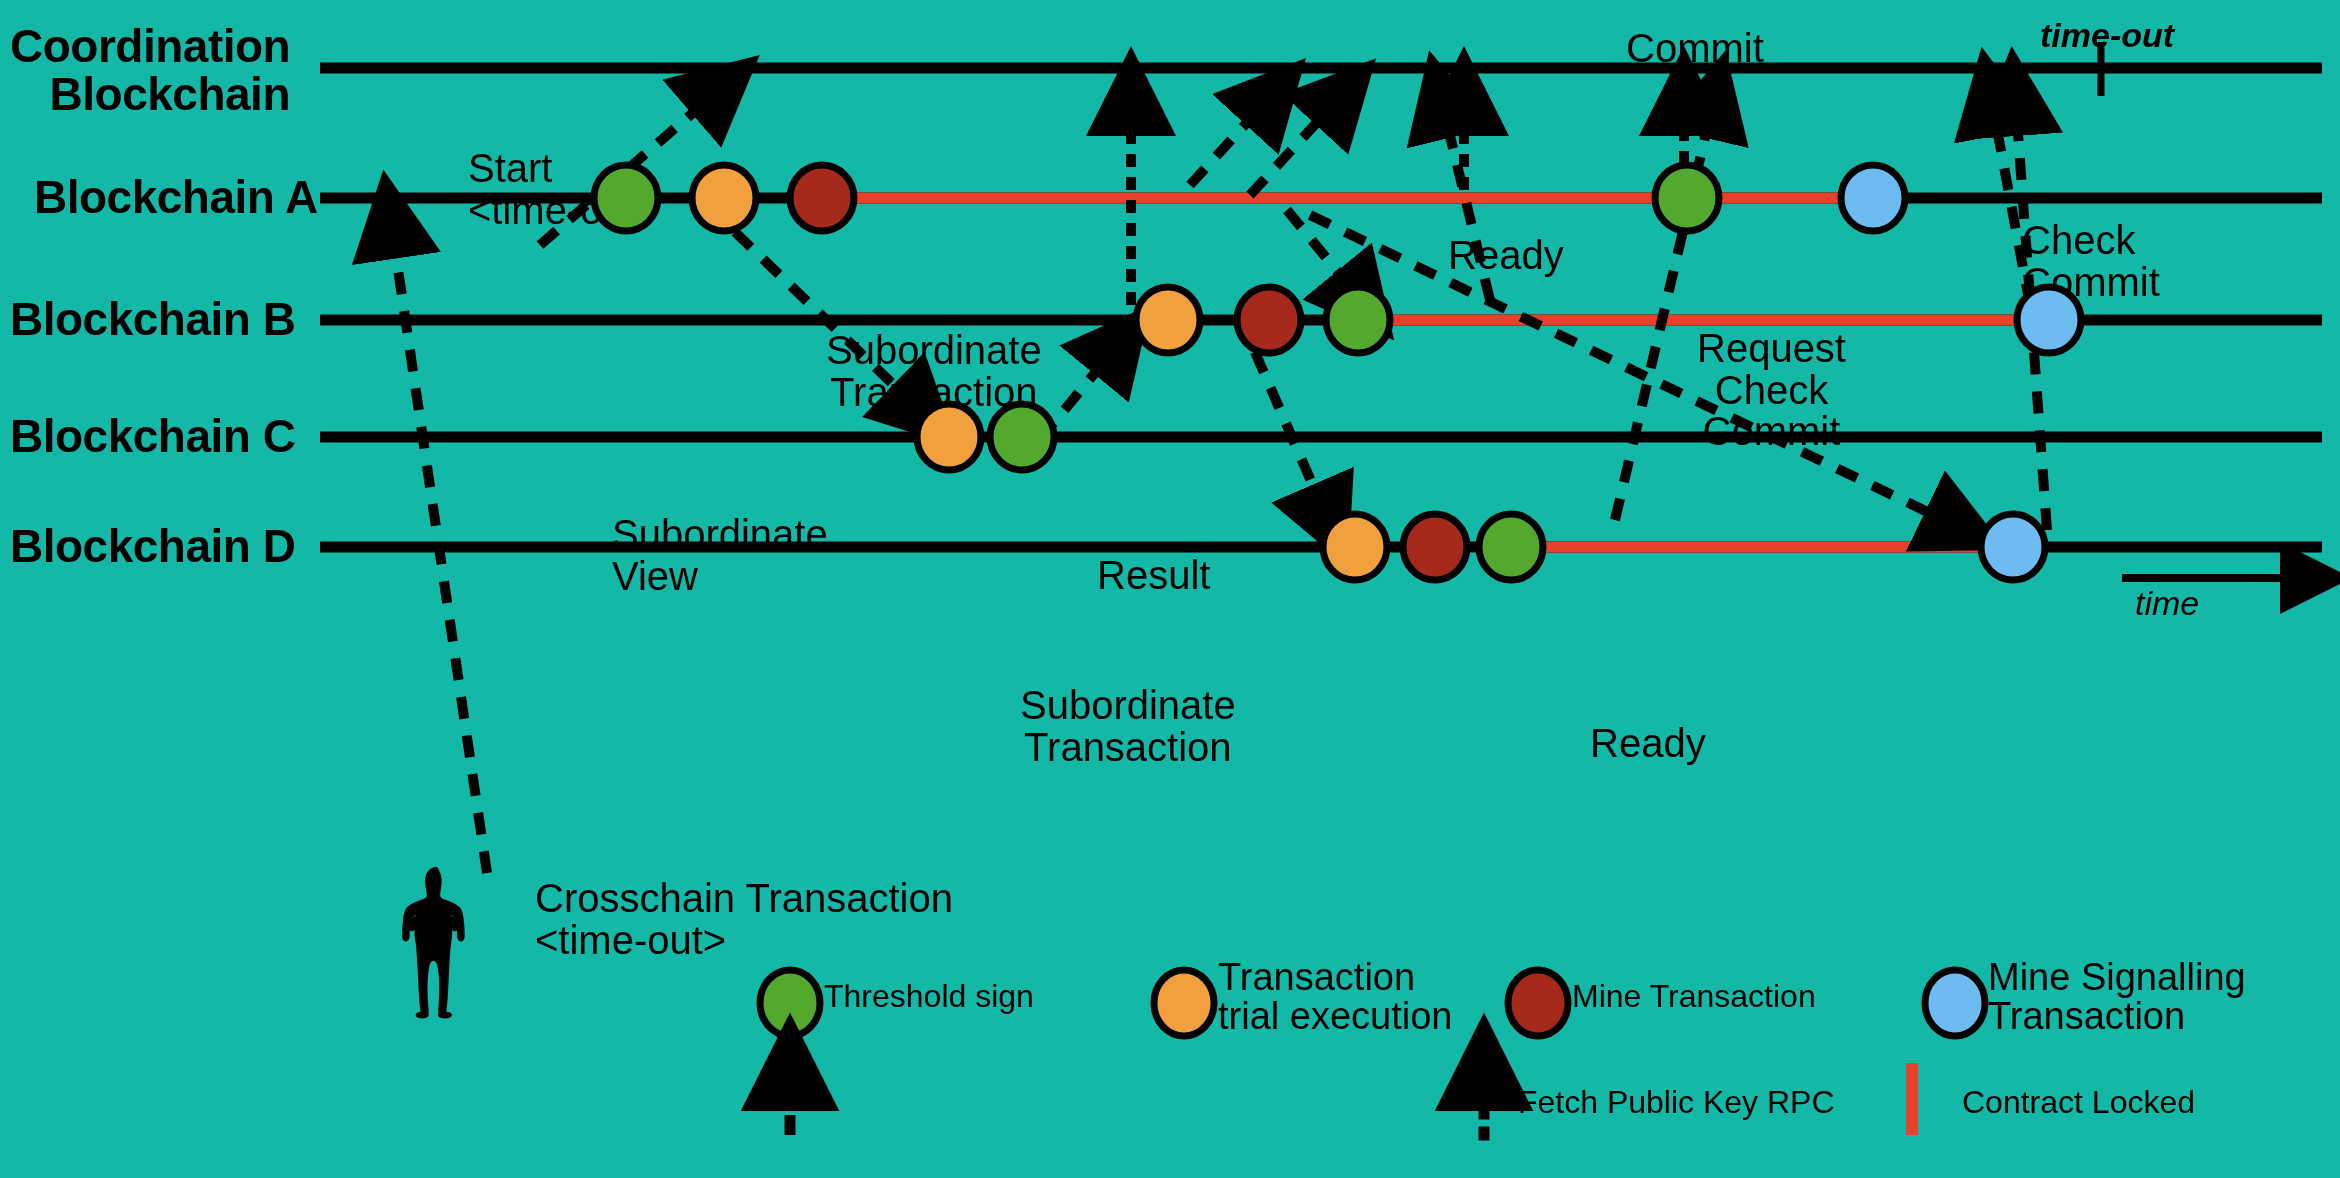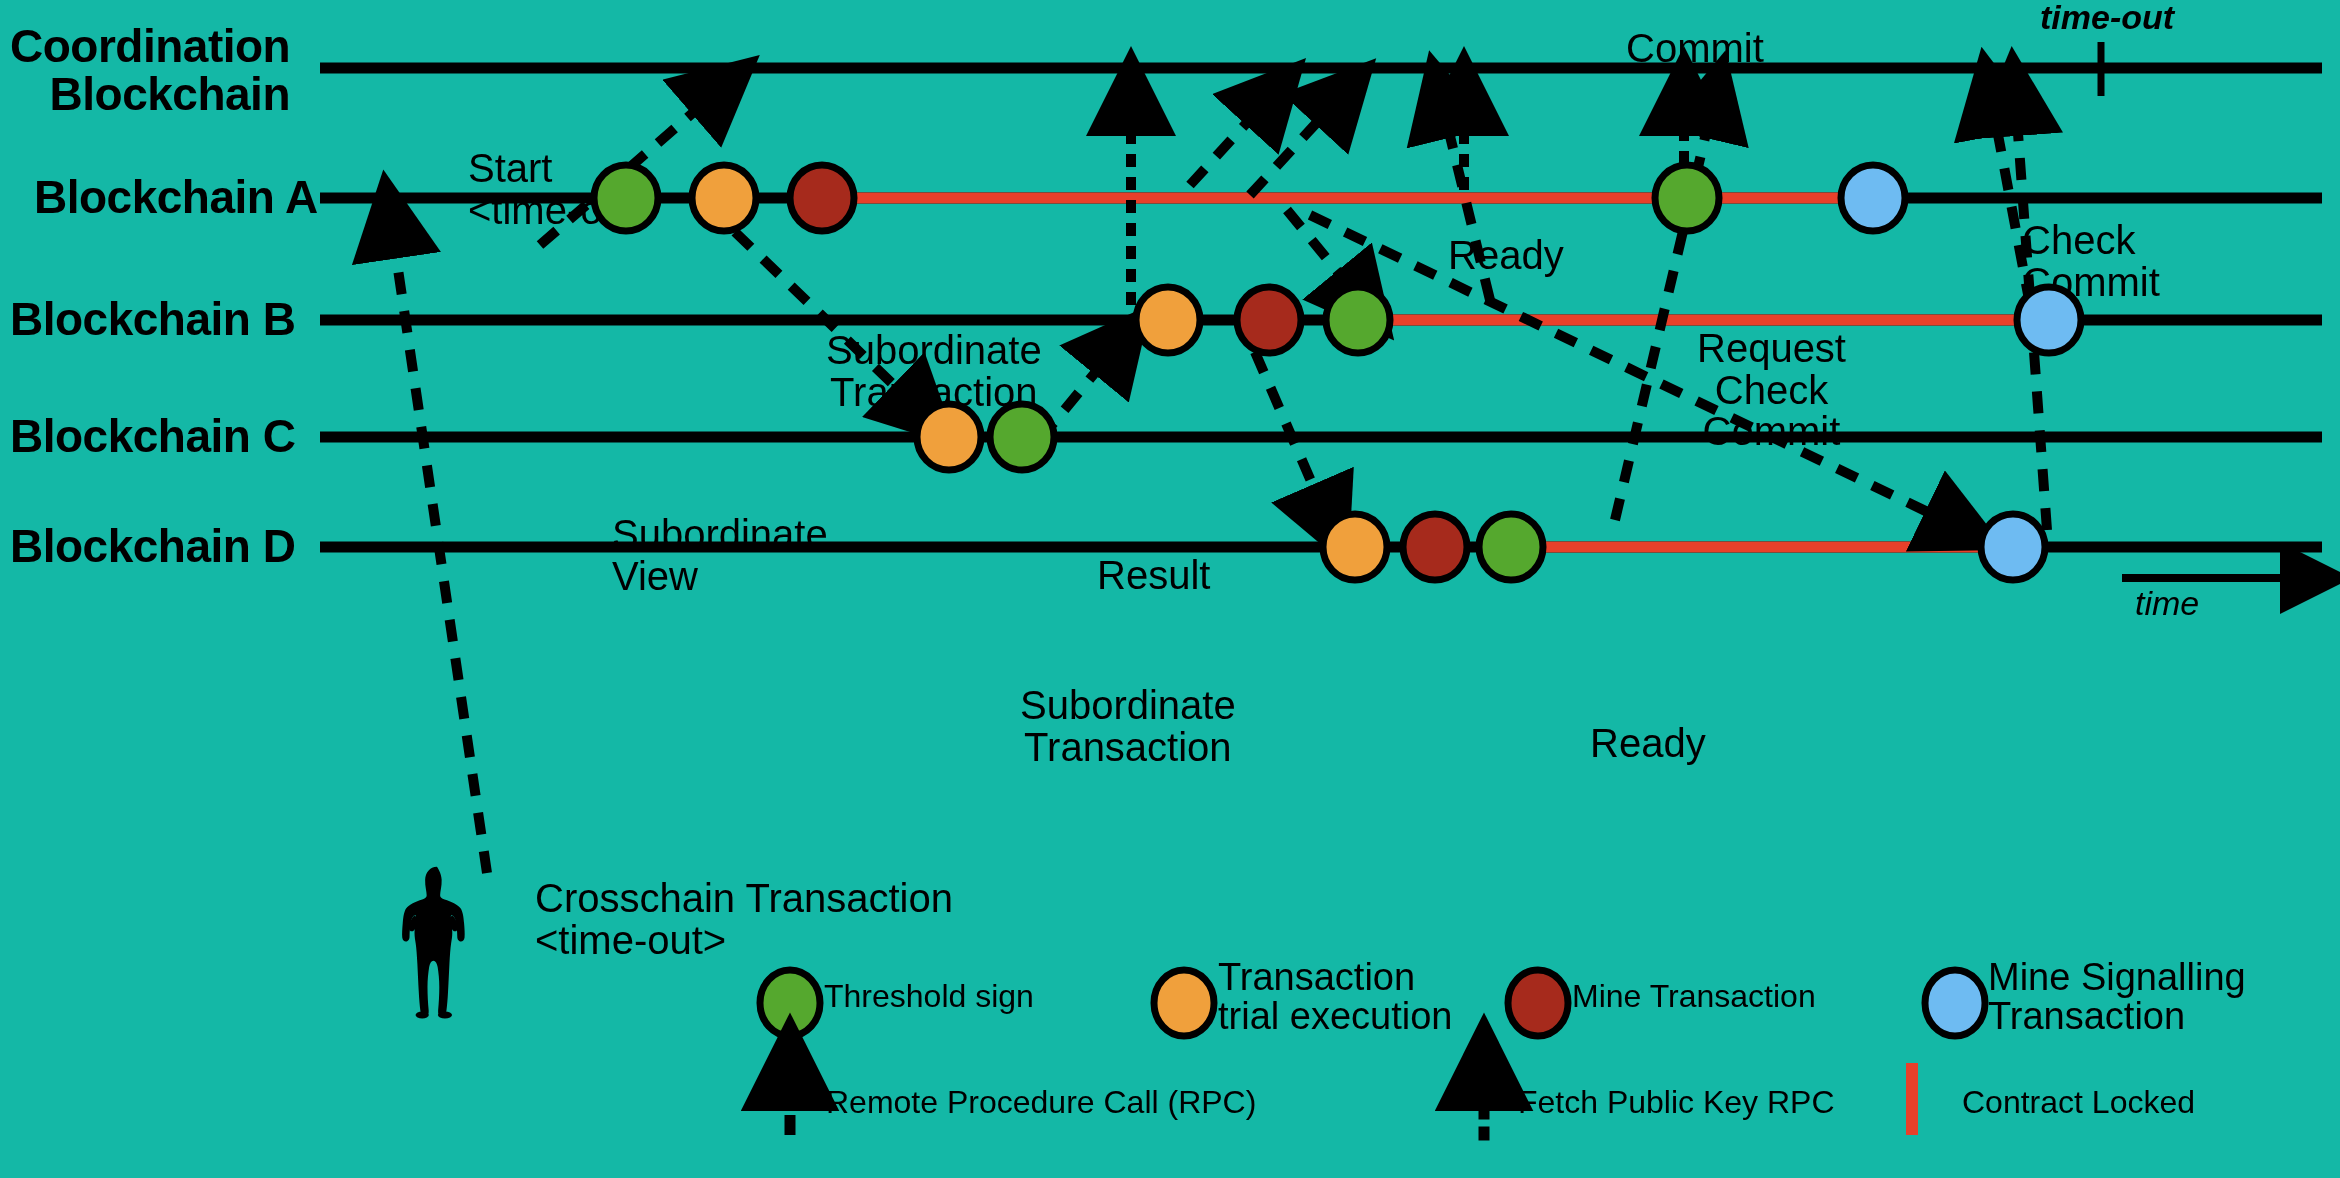--- a/index.html
+++ b/index.html
@@ -3,21 +3,21 @@
 <meta charset="utf-8">
 <style>
   html,body{margin:0;padding:0;background:#ffffff;}
   body{font-family:"Liberation Sans","DejaVu Sans",sans-serif;}
   #stage{position:relative;width:2340px;height:1178px;background:#14b8a6;overflow:hidden;}
   #stage svg.layer{position:absolute;left:0;top:0;width:2340px;height:1178px;pointer-events:none;}
   .lbl{position:absolute;color:#000;line-height:1.04;white-space:pre;}
   .chainname{font-weight:bold;font-size:46px;letter-spacing:-0.5px;}
   .chainname.two{line-height:1.05;text-align:right;}
   .msg{font-size:40px;}
-  .ital{font-style:italic;font-weight:bold;font-size:34px;}
+  .ital{font-style:italic;font-weight:bold;font-size:34px;margin-top:18px;}
   .timeital{font-style:italic;font-size:34px;}
   .legtxt{font-size:32px;line-height:1.02;}
   .legtxt.two{font-size:38px;}
 </style>
 </head>
 <body>
 
 <div id="stage">
 
   <div class="lbl chainname two" style="left:10px;top:22px;width:280px;text-align:right;">Coordination
@@ -204,19 +204,18 @@
   <div class="lbl legtxt" style="left:824px;top:980px;">Threshold sign</div>
 
   <div class="lbl legtxt two" style="left:1218px;top:958px;">Transaction
 trial execution</div>
 
   <div class="lbl legtxt" style="left:1572px;top:980px;">Mine Transaction</div>
 
   <div class="lbl legtxt two" style="left:1988px;top:958px;">Mine Signalling
 Transaction</div>
 
-  <div class="lbl legtxt" style="left:826px;top:1086px;">Remote Procedure Call (RPC)</div>
 
   <div class="lbl legtxt" style="left:1518px;top:1086px;">Fetch Public Key RPC</div>
 
   <div class="lbl legtxt" style="left:1938px;top:1086px;margin-left:24px;">Contract Locked</div>
 
 </div>
 
 </body></html>

